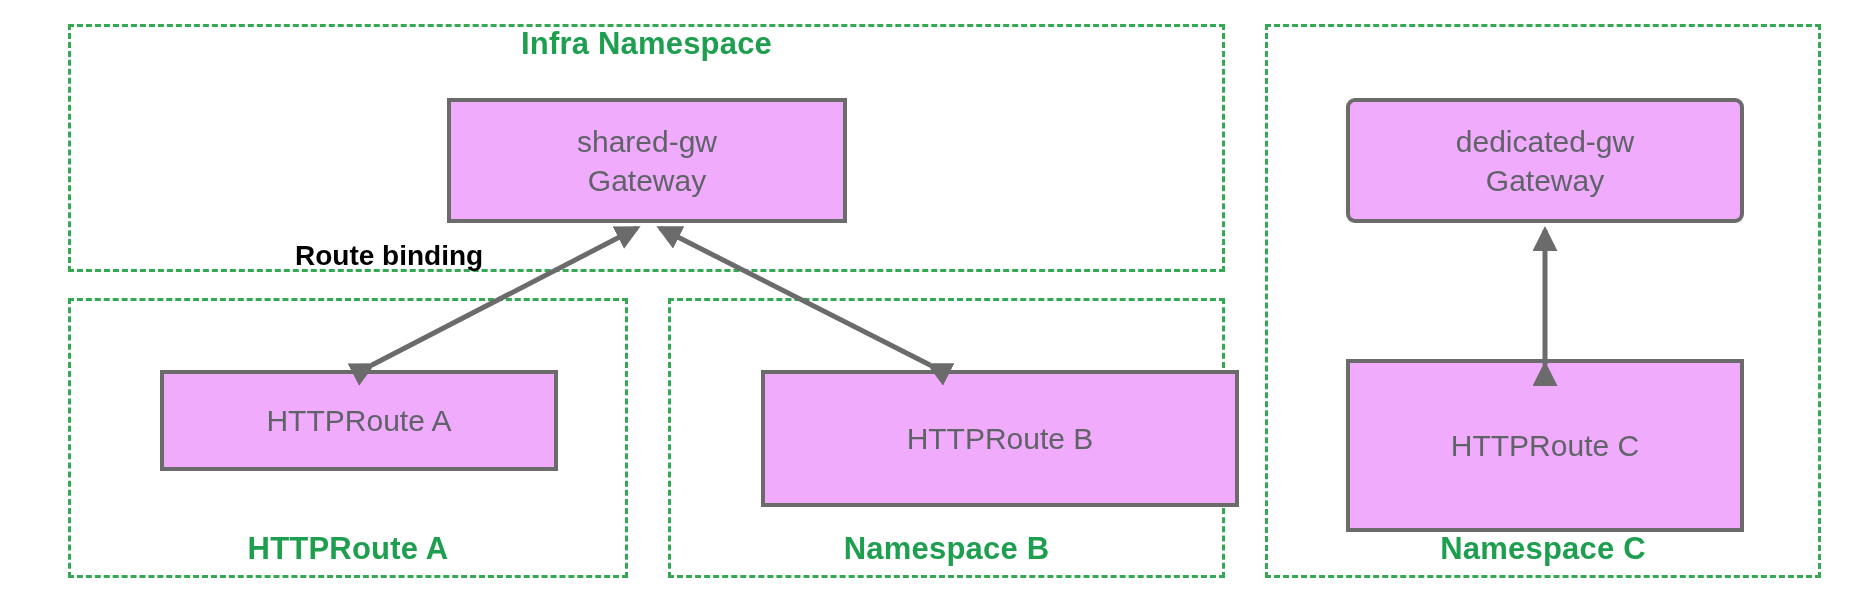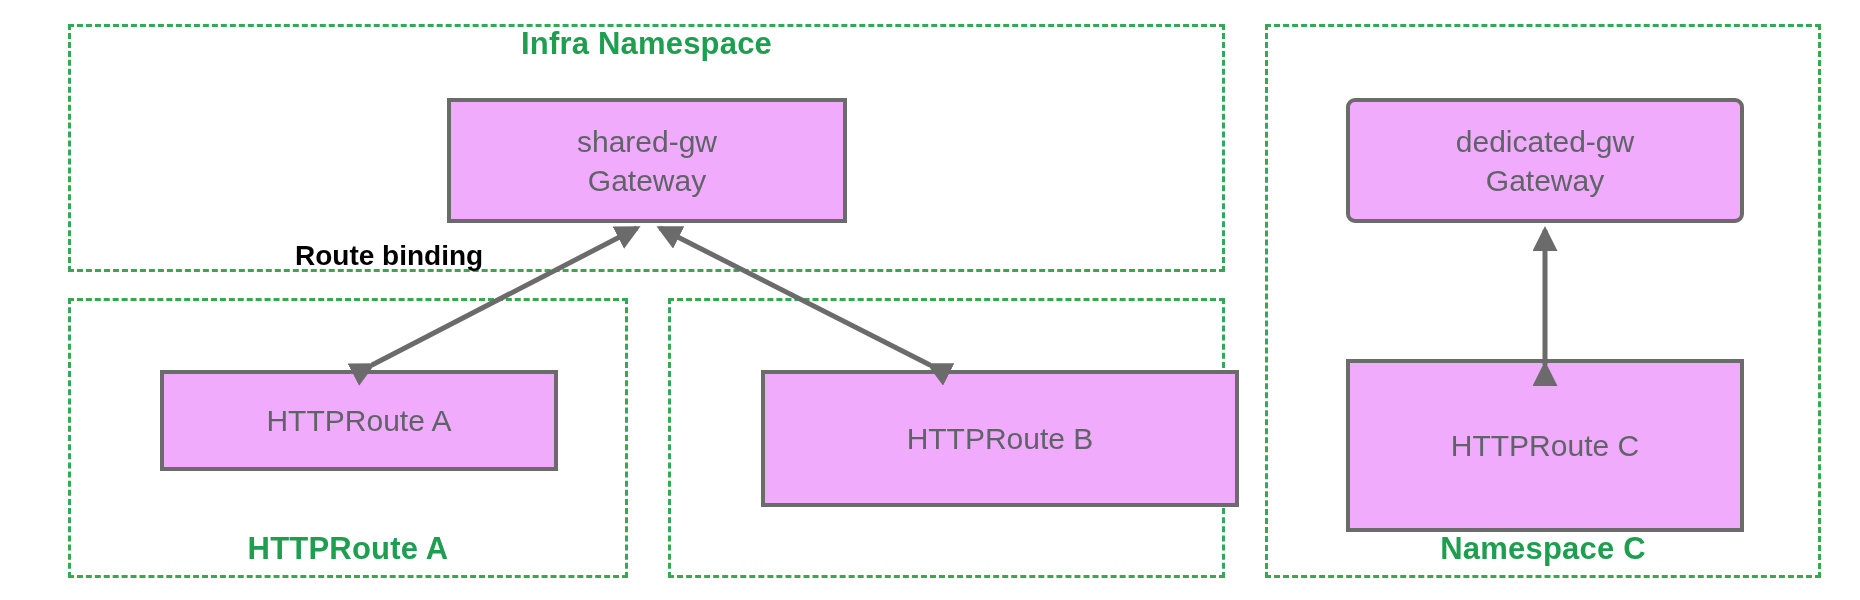--- a/index.html
+++ b/index.html
@@ -79,20 +79,21 @@
 
 <div id="canvas">
 
   <div class="ns-box" style="left:68px; top:24px; width:1157px; height:248px;"></div>
   <div class="ns-label" style="left:68px; top:26px; width:1157px;">Infra Namespace</div>
 
   <div class="ns-box" style="left:68px; top:298px; width:560px; height:280px;"></div>
   <div class="ns-label" style="left:68px; top:531px; width:560px;">HTTPRoute A</div>
 
   <div class="ns-box" style="left:668px; top:298px; width:557px; height:280px;"></div>
+  <div class="ns-label" style="left:668px; top:531px; width:557px;">Namespace B</div>
 
   <div class="ns-box" style="left:1265px; top:24px; width:556px; height:554px;"></div>
   <div class="ns-label" style="left:1265px; top:531px; width:556px;">Namespace C</div>
 
   <div class="res-box" style="left:447px; top:98px; width:400px; height:125px;">
     <span class="line">shared-gw</span>
     <span class="line">Gateway</span>
   </div>
 
   <div class="res-box" style="left:1346px; top:98px; width:398px; height:125px;border-radius:9px;">

